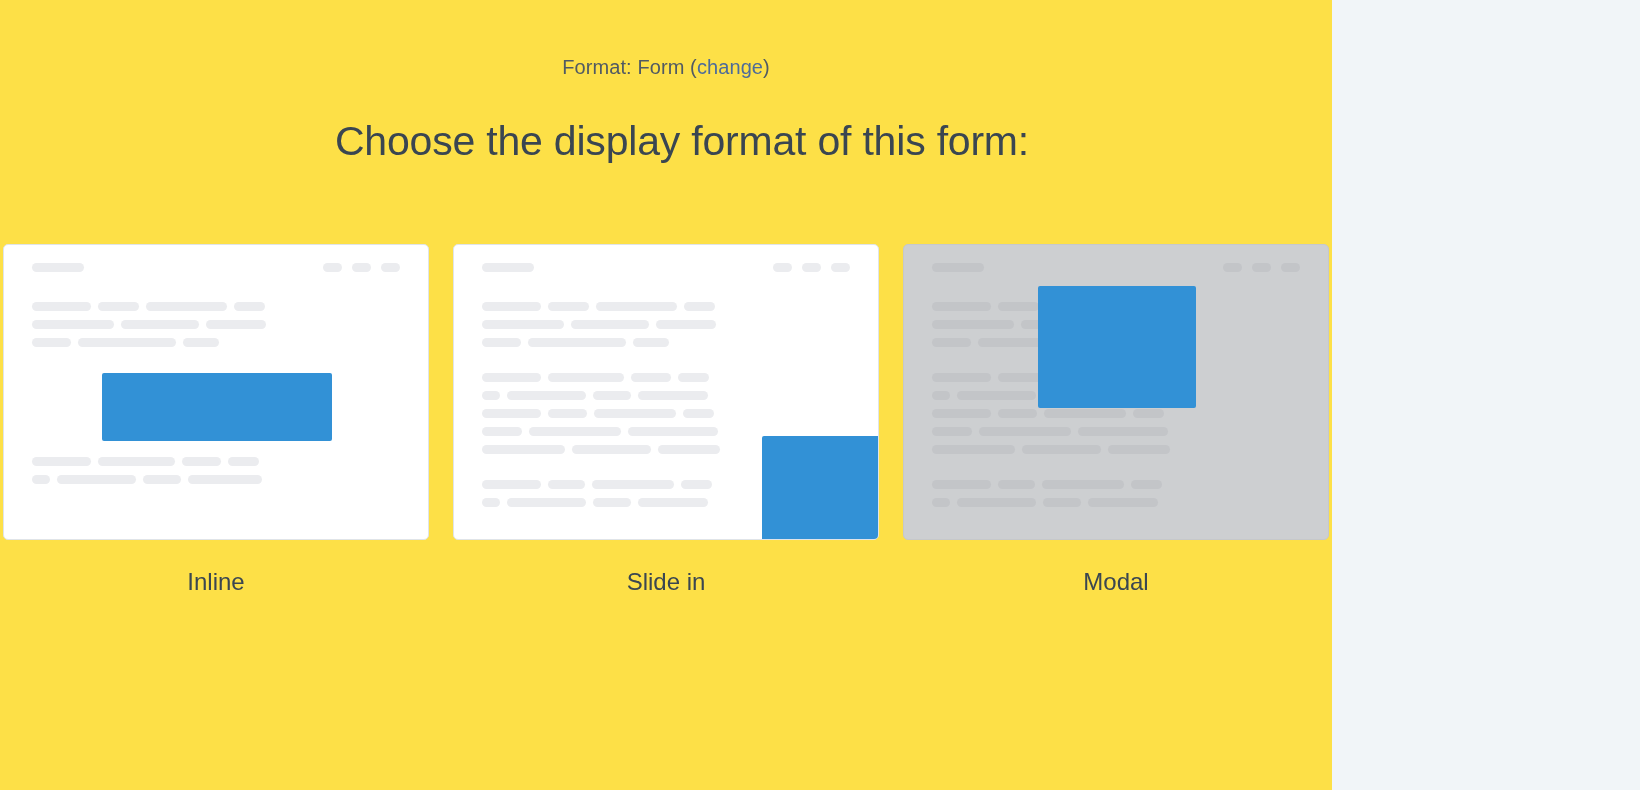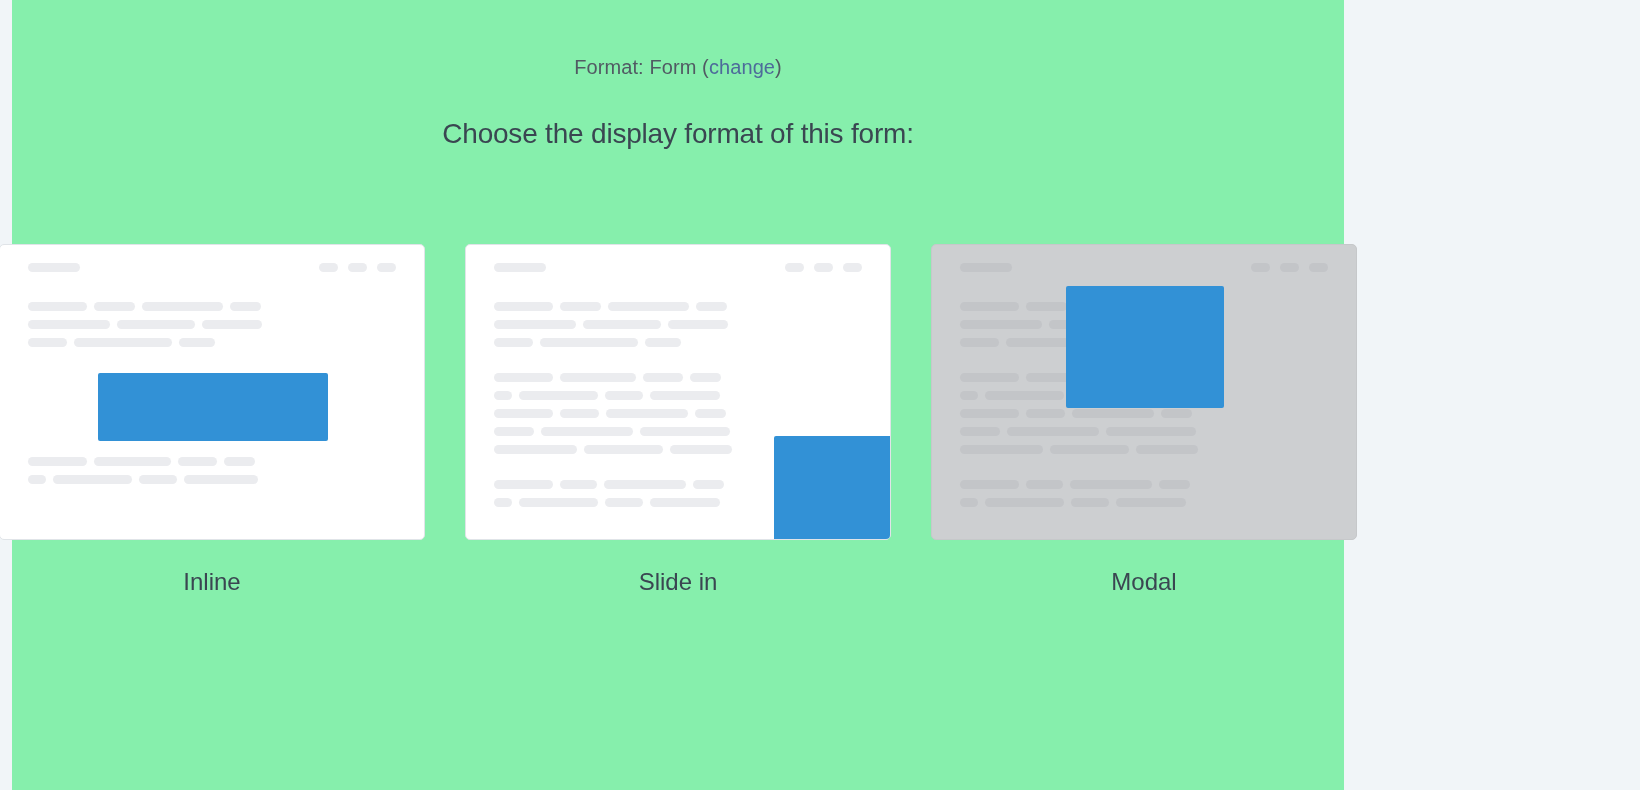--- a/index.html
+++ b/index.html
@@ -8,23 +8,22 @@
     width: 1640px;
     height: 790px;
     background: #f1f5f8;
     font-family: "Liberation Sans", sans-serif;
     overflow: hidden;
   }
 
   .page {
     width: 1332px;
     height: 790px;
-    background: #86efac;
+    background: #fde047;
     position: relative;
-    margin-left: 12px;
   }
 
   
   .format-line {
     position: absolute;
     top: 56px;
     left: 0;
     width: 100%;
     text-align: center;
     font-size: 20px;
@@ -35,38 +34,38 @@
   .change-link {
     color: #4d6b9a;
     text-decoration: none;
     cursor: pointer;
   }
 
   
   .heading {
     position: absolute;
     top: 118px;
-    left: 0;
+    left: 16px;
     width: 100%;
     text-align: center;
-    font-size: 28px;
+    font-size: 41px;
     font-weight: 400;
     color: #3a4651;
     letter-spacing: -0.2px;
   }
 
   
   .cards {
     position: absolute;
     top: 244px;
     left: 0;
     width: 100%;
     display: flex;
     justify-content: center;
-    gap: 40px;
+    gap: 24px;
   }
 
   .option {
     width: 426px;
     display: flex;
     flex-direction: column;
     align-items: center;
     cursor: pointer;
   }
 

